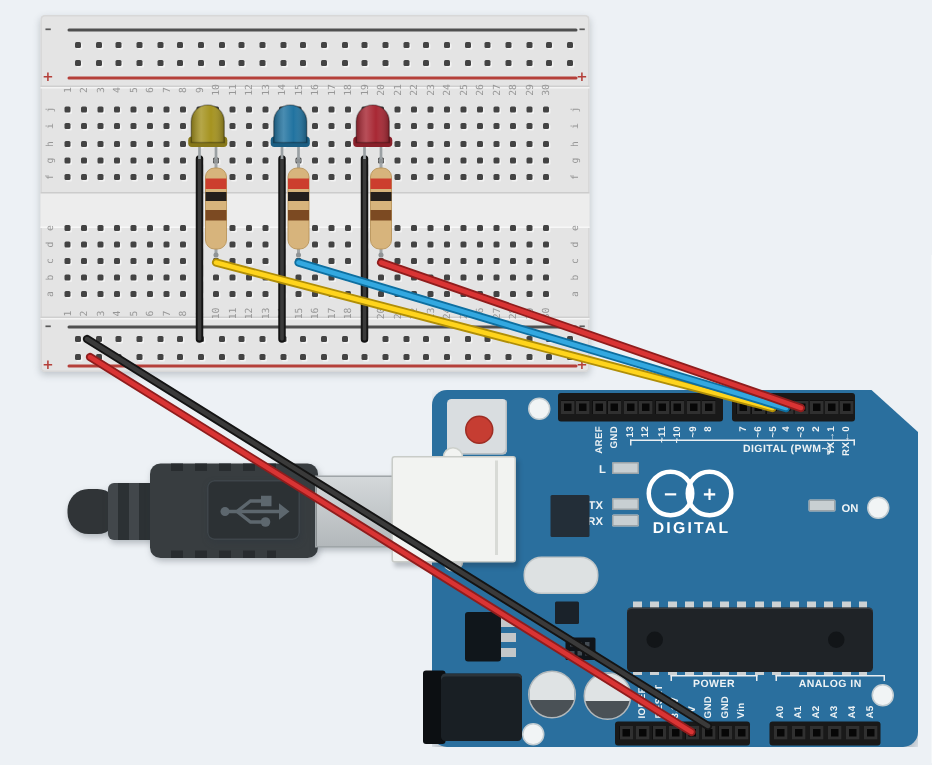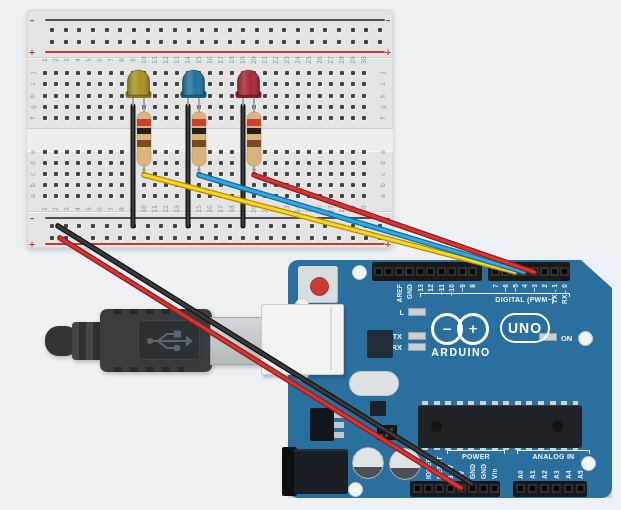--- a/index.html
+++ b/index.html
@@ -647,22 +647,21 @@
     <div class="smdled" style="left:120px;top:83px"></div>
     <div class="smdled" style="left:251px;top:73px"></div>
     <span class="ledlab" style="left:273px;top:74px">ON</span>
 
     <div class="logo-circle" style="left:143px;top:53px">
         <span>−</span>
       </div>
     <div class="logo-circle" style="left:169px;top:53px">
         <span>+</span>
       </div>
-    <div class="brand">ARDUINO</div>
-    <div class="model">UNO</div>
+    <div class="brand">DIGITAL</div>
 
     <div class="sq-chip" style="left:79px;top:70px;width:26px;height:28px;background:#232e38"></div>
     <div class="xtal"></div>
     <div class="sq-chip" style="left:82px;top:141px;width:16px;height:15px"></div>
     <div class="icsp">
       <i style="left:3px;top:3px"></i>
         <i style="left:8px;top:3px"></i>
         <i style="left:13px;top:3px"></i>
       <i style="left:3px;top:9px"></i>
         <i style="left:8px;top:9px"></i>

